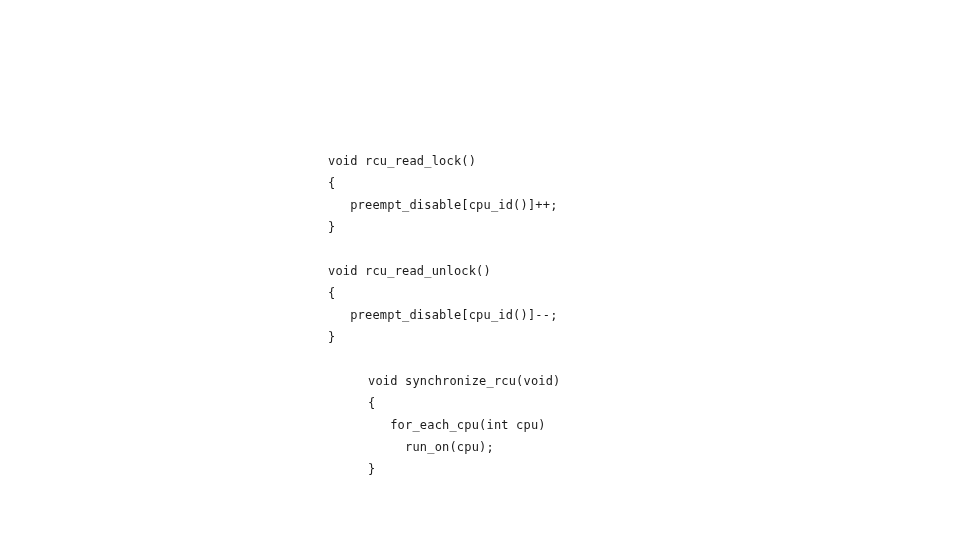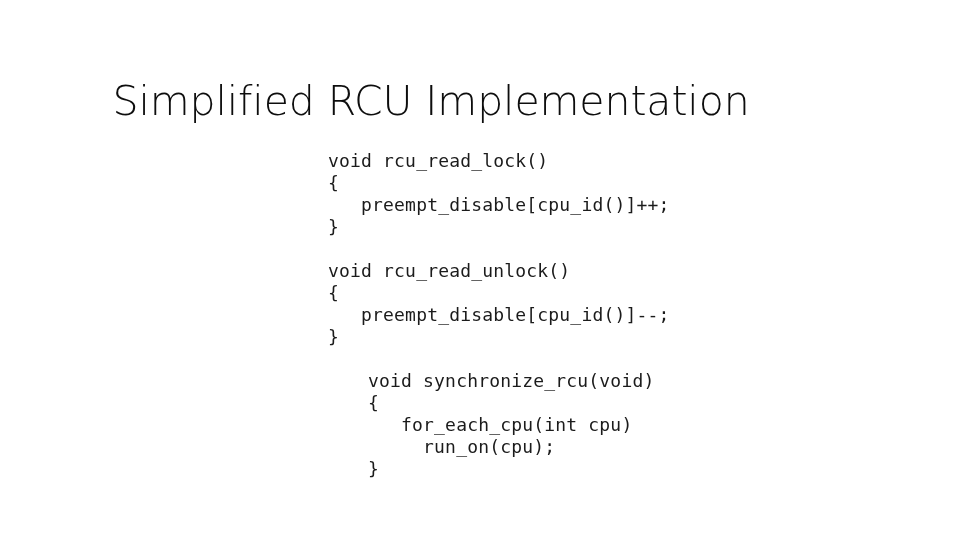--- a/index.html
+++ b/index.html
@@ -36,21 +36,21 @@
     line-height: 1.12;
     white-space: nowrap;
   }
 
   
   #code-listing {
     position: absolute;
     left: 328px;
     top: 150px;
     font-family: "DejaVu Sans Mono", "Liberation Mono", monospace;
-    font-size: 18px;
+    font-size: 12px;
     line-height: 22px;
     color: #1b1b1b;
     white-space: pre;
     letter-spacing: 0.18px;
   }
 
   .code-block {
     margin: 0 0 22px 0;      
   }
   .code-block:last-child {
@@ -62,17 +62,16 @@
     display: block;
     white-space: pre;
     min-height: 22px;
   }
 </style>
 </head>
 <body>
 
 <div id="slide">
 
-  <h1 id="slide-title">Simplified RCU Implementation</h1>
 
   <div id="code-listing"><div class="code-block"><span class="code-line">void rcu_read_lock()</span><span class="code-line">{</span><span class="code-line">   preempt_disable[cpu_id()]++;</span><span class="code-line">}</span></div><div class="code-block"><span class="code-line">void rcu_read_unlock()</span><span class="code-line">{</span><span class="code-line">   preempt_disable[cpu_id()]--;</span><span class="code-line">}</span></div><div class="code-block"><span class="code-line">void synchronize_rcu(void)</span><span class="code-line">{</span><span class="code-line">   for_each_cpu(int cpu)</span><span class="code-line">     run_on(cpu);</span><span class="code-line">}</span></div></div>
 
 </div>
 
 </body></html>

